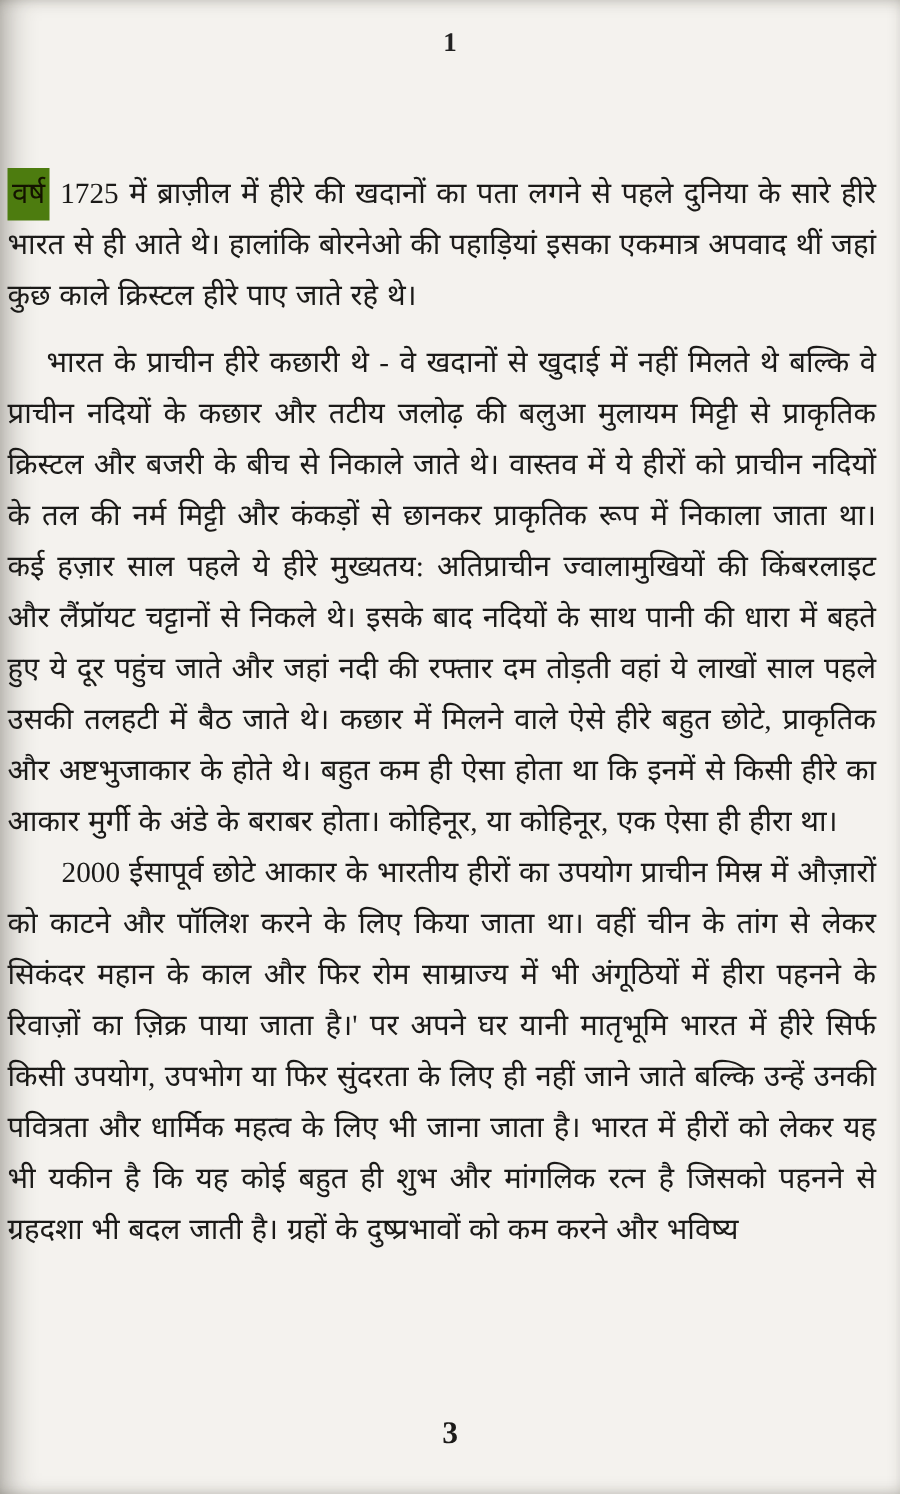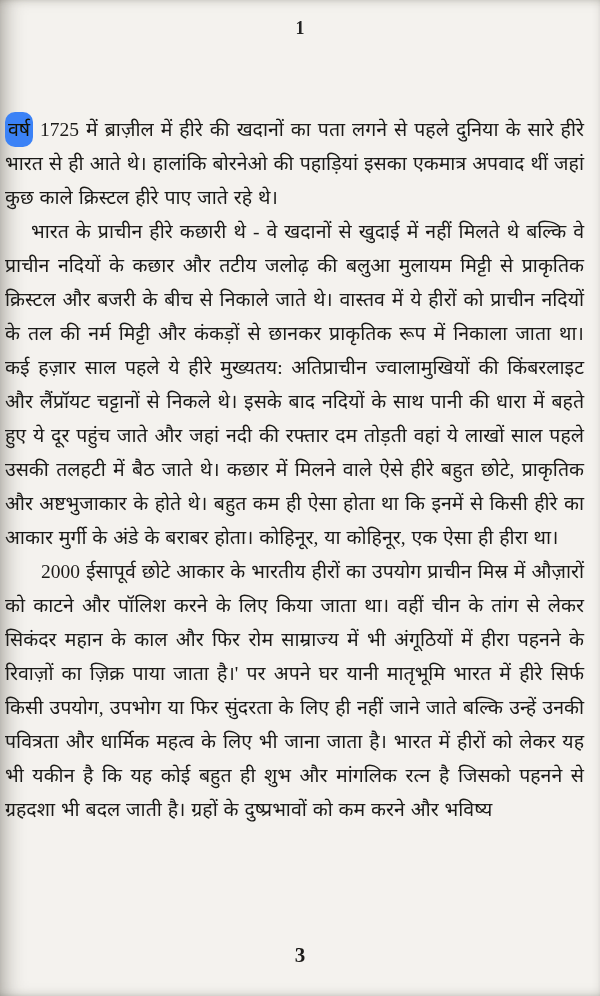--- a/index.html
+++ b/index.html
@@ -44,27 +44,27 @@
   }
   .para {
     margin: 0;
     text-align: justify;
     font-size: 19.5px;
     line-height: 34px;
     font-weight: 500;
     color: #1b1a18;
     word-spacing: 1px;
   }
-  .para.indent-small { text-indent: 26px; }
+  .para.indent-small { text-indent: 26px; margin-top: 11px; }
   .para.indent-large { text-indent: 36px; }
   .highlight-word {
-    background: #3b82f6;
+    background: #4d7c0f;
     color: #141200;
     padding: 7px 3px;
-    border-radius: 10px;
+    border-radius: 0;
     box-decoration-break: clone;
   }
   .page-number-bottom {
     position: absolute;
     bottom: 28px;
     left: 0;
     width: 100%;
     text-align: center;
     font-size: 21px;
     font-weight: 700;

